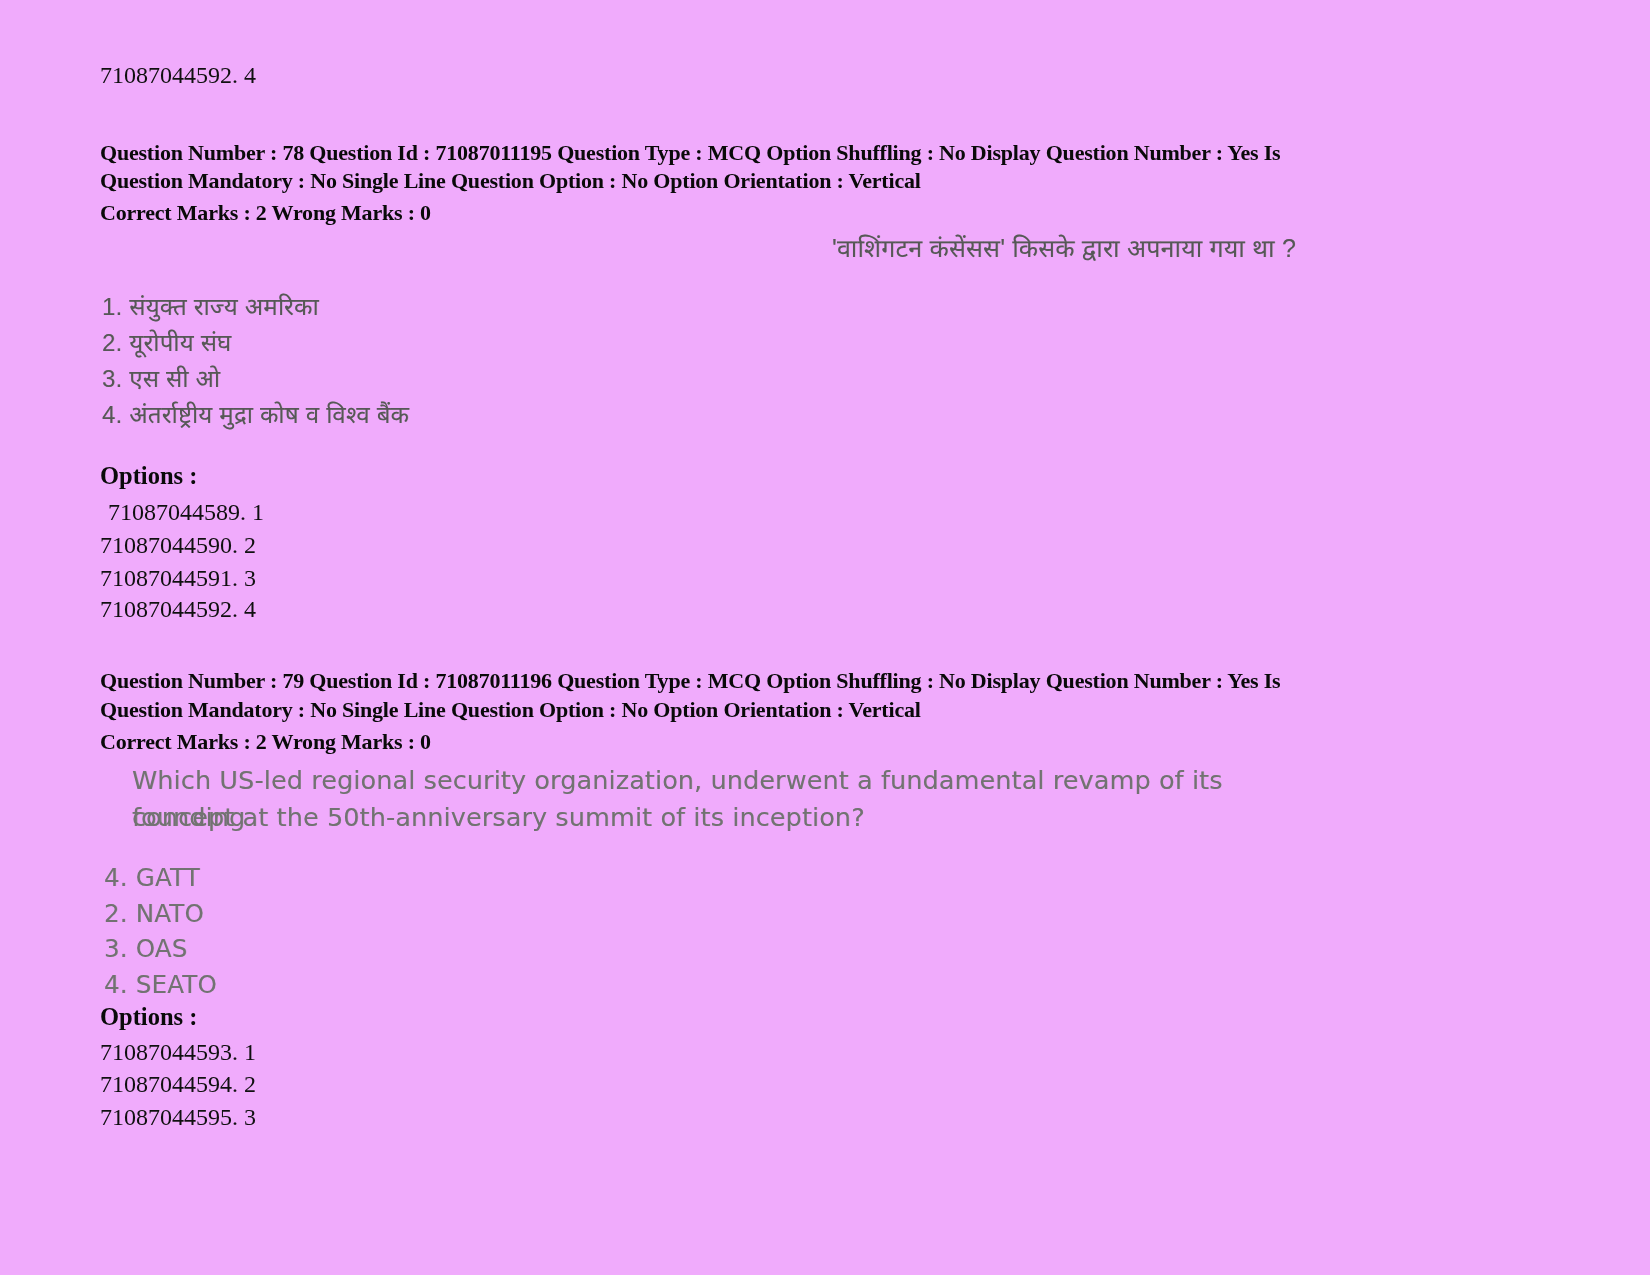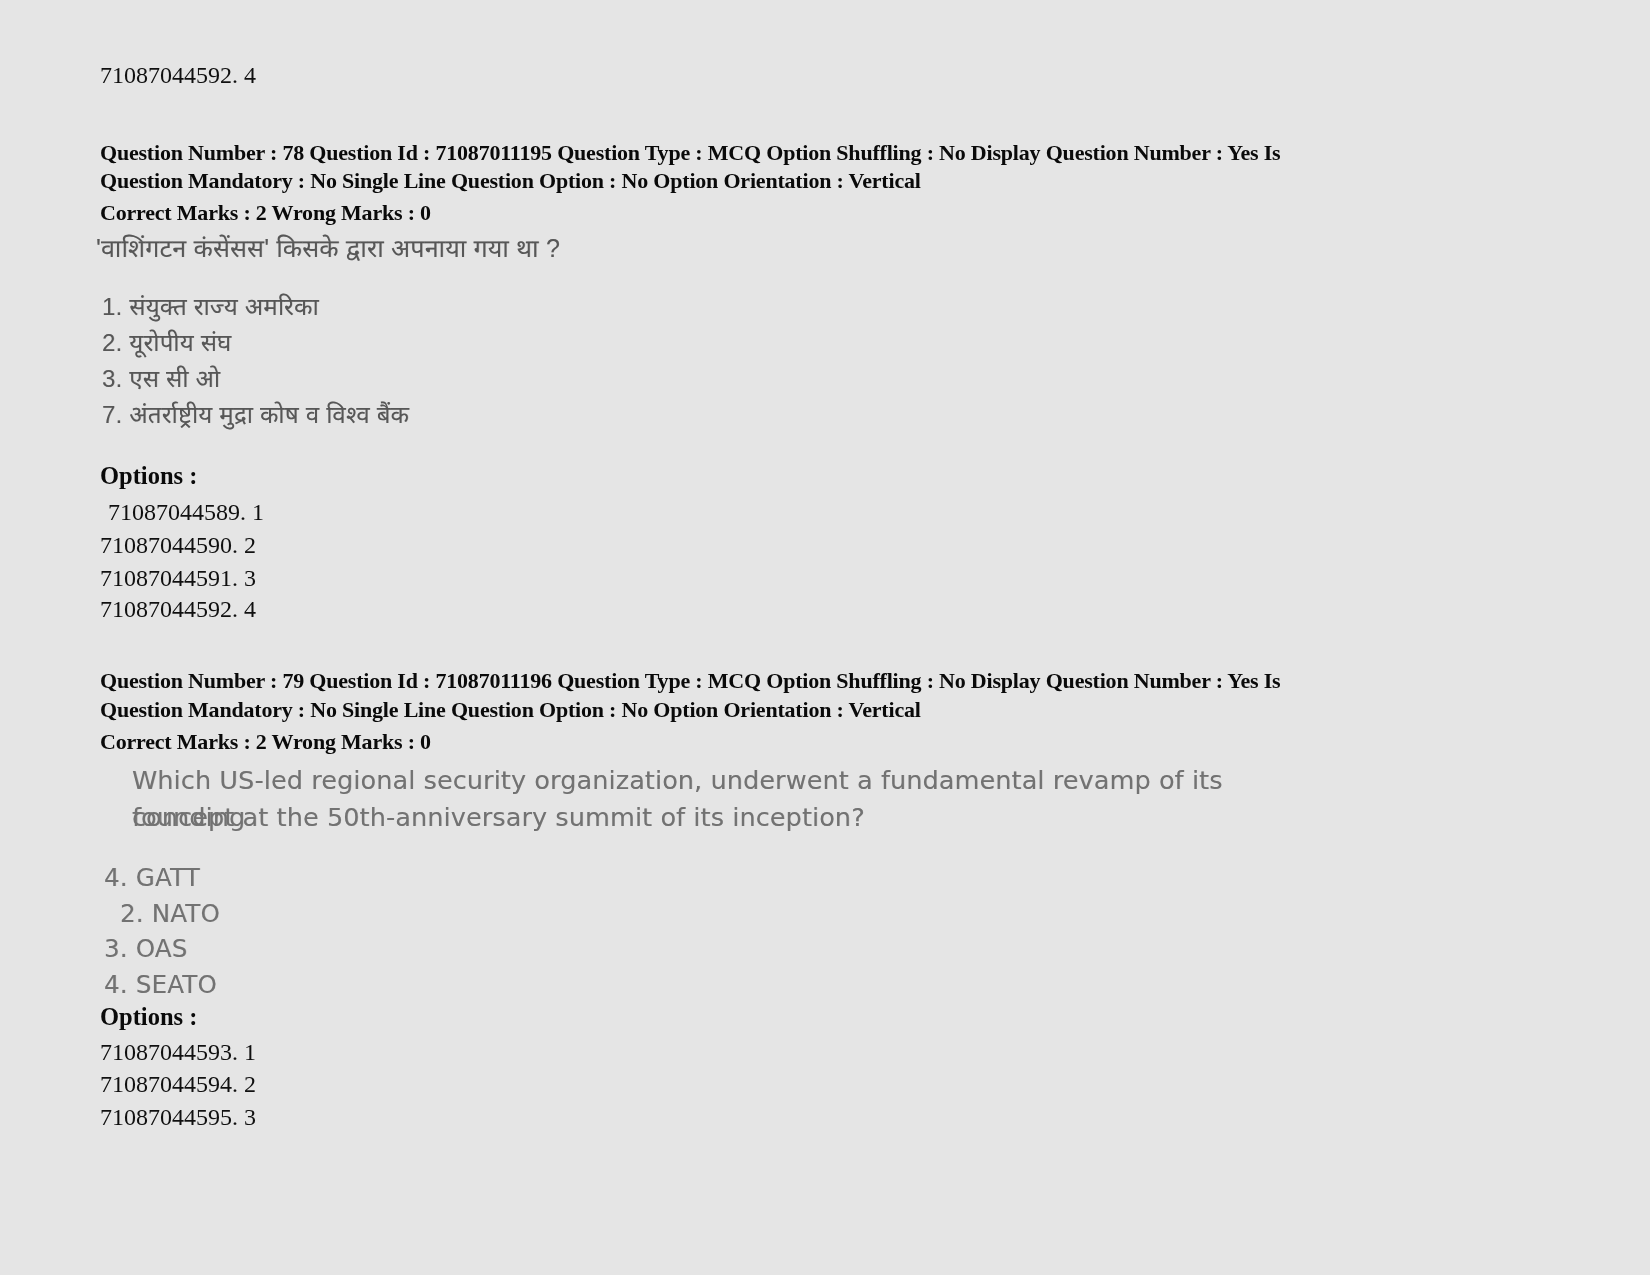--- a/index.html
+++ b/index.html
@@ -13,21 +13,21 @@
     font-family: "Liberation Serif", "DejaVu Serif", serif;
     color: #000000;
     position: relative;
     overflow: hidden;
   }
   .page {
     position: absolute;
     left: 0; top: 0;
     width: 1650px;
     height: 1275px;
-    background: #e5e5e5;
+    background: #f0abfc;
   }
   .content {
     position: absolute;
     left: 100px;
     top: 0;
     width: 1460px;
   }
 
   
   .meta-line {
@@ -60,20 +60,21 @@
     font-family: "DejaVu Sans", "Liberation Sans", sans-serif;
     filter: contrast(0.82) brightness(1.04);
     text-shadow: 0.4px 0.3px 0 rgba(150,150,150,0.55);
   }
   .scan-hi {
     font-size: 25px;
     line-height: 38px;
     color: #4a4a4a;
     font-family: "Liberation Sans", "DejaVu Sans", sans-serif;
     letter-spacing: 0.2px;
+    text-align: right;
   }
   .scan-hi-opt {
     font-size: 24px;
     line-height: 35.5px;
     color: #4a4a4a;
     font-family: "Liberation Sans", "DejaVu Sans", sans-serif;
     letter-spacing: 0.2px;
   }
   .scan-en {
     font-size: 25.5px;
@@ -111,21 +112,21 @@
 
       <div class="meta-line abs" style="left:0; top:167px;">Question Mandatory : No Single Line Question Option : No Option Orientation : Vertical</div>
 
       <div class="meta-line abs" style="left:0; top:199px;">Correct Marks : 2 Wrong Marks : 0</div>
 
       <div class="scan scan-hi abs" style="left:-4px; top:229px; width:1200px;">'वाशिंगटन कंसेंसस' किसके द्वारा अपनाया गया था ?</div>
 
       <div class="scan scan-hi-opt abs" style="left:2px; top:289px;">1. संयुक्त राज्य अमरिका</div>
       <div class="scan scan-hi-opt abs" style="left:2px; top:325px;">2. यूरोपीय संघ</div>
       <div class="scan scan-hi-opt abs" style="left:2px; top:361px;">3. एस सी ओ</div>
-      <div class="scan scan-hi-opt abs" style="left:2px; top:397px;">7. अंतर्राष्ट्रीय मुद्रा कोष व विश्व बैंक</div>
+      <div class="scan scan-hi-opt abs" style="left:2px; top:397px;">4. अंतर्राष्ट्रीय मुद्रा कोष व विश्व बैंक</div>
 
       <div class="options-label abs" style="left:0; top:461px;">Options :</div>
 
       <div class="opt-id abs" style="left:0; top:495px;margin-left:8px;">71087044589. 1</div>
       <div class="opt-id abs" style="left:0; top:528px;">71087044590. 2</div>
       <div class="opt-id abs" style="left:0; top:561px;">71087044591. 3</div>
       <div class="opt-id abs" style="left:0; top:592px;">71087044592. 4</div>
     </div>
 
     <div class="q-block">
@@ -133,21 +134,21 @@
       <div class="meta-line abs" style="left:0; top:667px;">Question Number : 79 Question Id : 71087011196 Question Type : MCQ Option Shuffling : No Display Question Number : Yes Is</div>
 
       <div class="meta-line abs" style="left:0; top:696px;">Question Mandatory : No Single Line Question Option : No Option Orientation : Vertical</div>
 
       <div class="meta-line abs" style="left:0; top:728px;">Correct Marks : 2 Wrong Marks : 0</div>
 
       <div class="scan scan-en abs" style="left:0; top:762px; width:1200px;">Which US-led regional security organization, underwent a fundamental revamp of its founding</div>
       <div class="scan scan-en abs" style="left:0; top:799px; width:1200px;">concept at the 50th-anniversary summit of its inception?</div>
 
       <div class="scan scan-en-opt abs" style="left:4px; top:860px;">4. GATT</div>
-      <div class="scan scan-en-opt abs" style="left:20px; top:896px;">2. NATO</div>
+      <div class="scan scan-en-opt abs" style="left:4px; top:896px;">2. NATO</div>
       <div class="scan scan-en-opt abs" style="left:4px; top:931px;">3. OAS</div>
       <div class="scan scan-en-opt abs" style="left:4px; top:967px;">4. SEATO</div>
 
       <div class="options-label abs" style="left:0; top:1002px;">Options :</div>
 
       <div class="opt-id abs" style="left:0; top:1035px;">71087044593. 1</div>
       <div class="opt-id abs" style="left:0; top:1067px;">71087044594. 2</div>
       <div class="opt-id abs" style="left:0; top:1100px;">71087044595. 3</div>
     </div>
 

